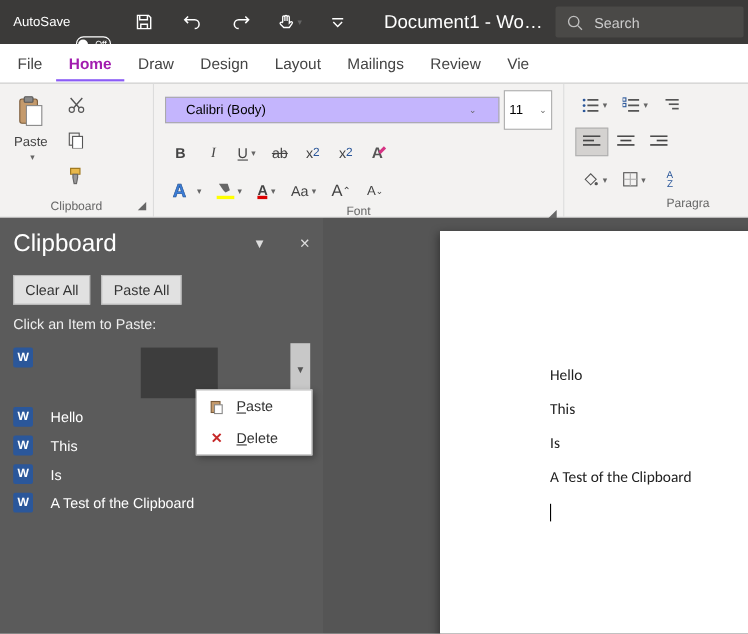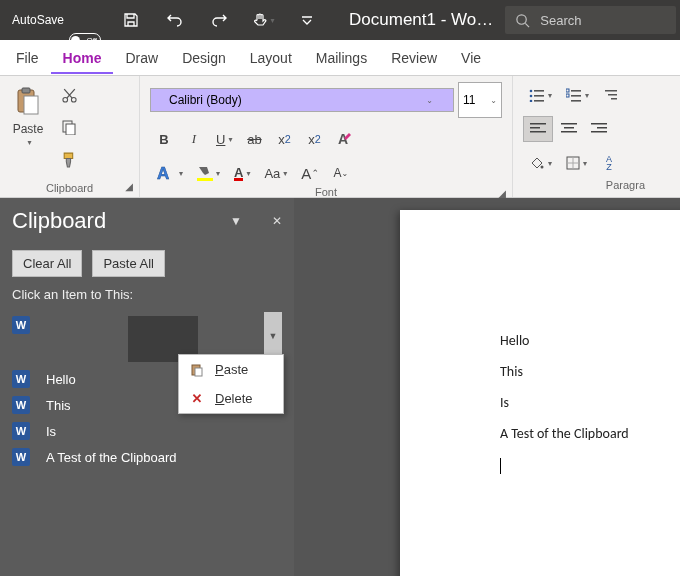--- a/index.html
+++ b/index.html
@@ -352,21 +352,21 @@
       <div class="panel-title">Clipboard</div>
       <div class="panel-ctrls">
         <span>▼</span>
         <span>✕</span>
       </div>
     </div>
     <div class="panel-btns">
       <div class="pbtn">Clear All</div>
       <div class="pbtn">Paste All</div>
     </div>
-    <div class="hint">Click an Item to This:</div>
+    <div class="hint">Click an Item to Paste:</div>
 
     <div class="clip-list">
       <div class="clip-item first">
         <div class="first-row">
           <div class="wicon">W</div>
         </div>
         <div class="thumb">
             <div class="thumb-inner"></div>
           </div>
         <div class="scroll-stub">▼</div>

